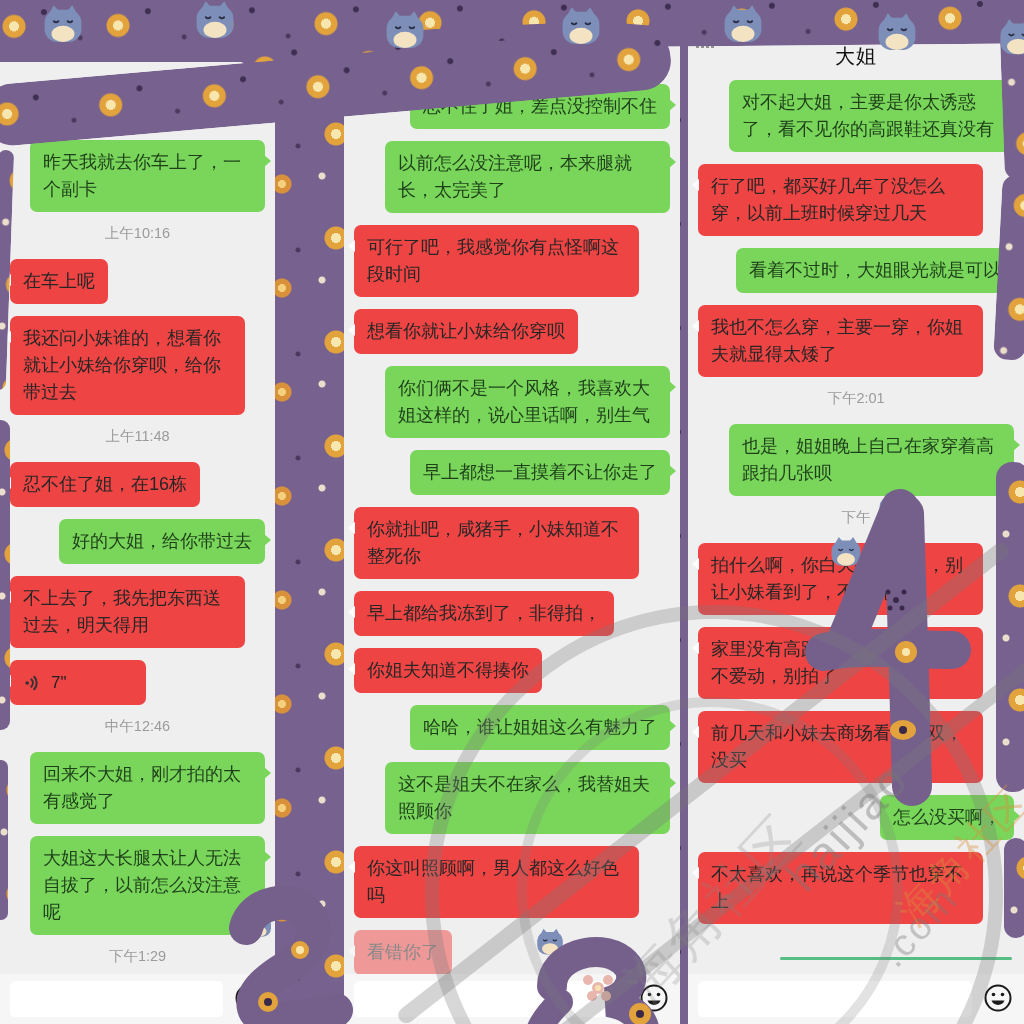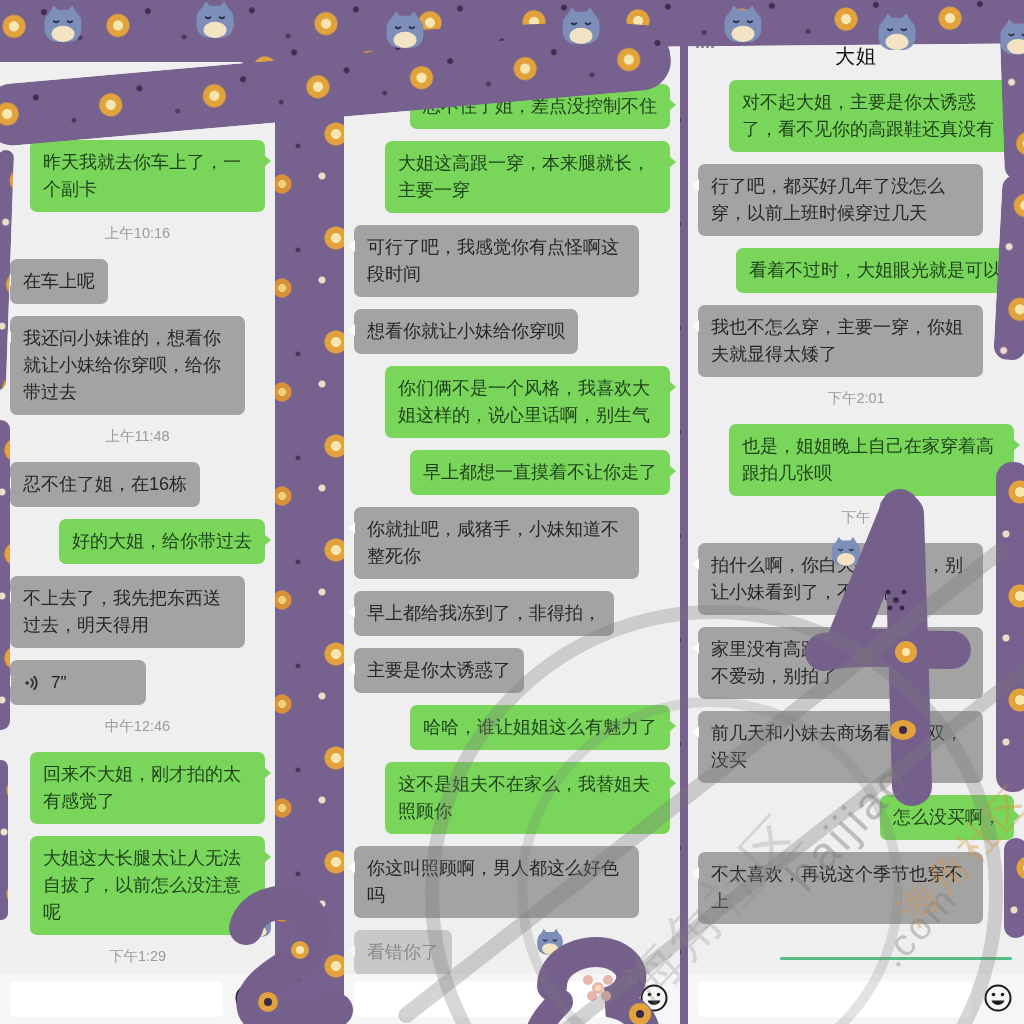--- a/index.html
+++ b/index.html
@@ -15,21 +15,21 @@
   .panel{position:absolute;background:#efefef;z-index:10;overflow:hidden;}
   .panel-header{height:44px;display:flex;align-items:flex-end;justify-content:center;}
   .panel-title{font-size:20px;color:#111;letter-spacing:1px;}
   .messages{position:absolute;left:0;right:0;bottom:50px;top:0;padding:0 10px;overflow:hidden;}
   .with-header .messages{top:44px;}
   .row{display:flex;margin-bottom:12px;}
   .row.sent{justify-content:flex-end;}
   .row.received{justify-content:flex-start;}
   .bubble{position:relative;max-width:82%;padding:9px 13px;border-radius:7px;
     font-size:18px;line-height:27px;word-break:break-all;}
-  .bubble.white{background:#a3a3a3;color:#262626;}
+  .bubble.white{background:#ef4444;color:#262626;}
   .bubble.green{background:#79d65a;color:#1e3f1a;}
   .row.received .bubble::before{content:"";position:absolute;left:-6px;top:15px;
     border-top:6px solid transparent;border-bottom:6px solid transparent;border-right:7px solid #fdfdfd;}
   .row.sent .bubble::before{content:"";position:absolute;right:-6px;top:15px;
     border-top:6px solid transparent;border-bottom:6px solid transparent;border-left:7px solid #79d65a;}
   .bubble.faded{opacity:.5;}
   .bubble.voice{display:flex;align-items:center;gap:8px;min-width:110px;}
   .bubble.voice .dur{font-size:17px;color:#222;}
   .time{text-align:center;color:#9b9b9b;font-size:14.5px;margin:12px 0 16px;}
   .inputbar{position:absolute;left:0;right:0;bottom:0;height:50px;background:#f6f6f6;
@@ -118,42 +118,42 @@
 
   <section class="panel with-header" id="panel-1" style="left:344px;top:30px;width:336px;height:994px;">
     <div class="panel-header">
       <span class="panel-title">大姐</span>
     </div>
     <div class="messages" id="msgs-1" style="padding-top:10px;">
         <div class="row sent">
           <div class="bubble green">忍不住了姐，差点没控制不住</div>
         </div>
         <div class="row sent">
-          <div class="bubble green">大姐这高跟一穿，本来腿就长，主要一穿</div>
+          <div class="bubble green">以前怎么没注意呢，本来腿就长，太完美了</div>
         </div>
         <div class="row received">
           <div class="bubble white">可行了吧，我感觉你有点怪啊这段时间</div>
         </div>
         <div class="row received">
           <div class="bubble white">想看你就让小妹给你穿呗</div>
         </div>
         <div class="row sent">
           <div class="bubble green">你们俩不是一个风格，我喜欢大姐这样的，说心里话啊，别生气</div>
         </div>
         <div class="row sent">
           <div class="bubble green">早上都想一直摸着不让你走了</div>
         </div>
         <div class="row received">
           <div class="bubble white">你就扯吧，咸猪手，小妹知道不整死你</div>
         </div>
         <div class="row received">
           <div class="bubble white">早上都给我冻到了，非得拍，</div>
         </div>
         <div class="row received">
-          <div class="bubble white">主要是你太诱惑了</div>
+          <div class="bubble white">你姐夫知道不得揍你</div>
         </div>
         <div class="row sent">
           <div class="bubble green">哈哈，谁让姐姐这么有魅力了</div>
         </div>
         <div class="row sent">
           <div class="bubble green">这不是姐夫不在家么，我替姐夫照顾你</div>
         </div>
         <div class="row received">
           <div class="bubble white">你这叫照顾啊，男人都这么好色吗</div>
         </div>

